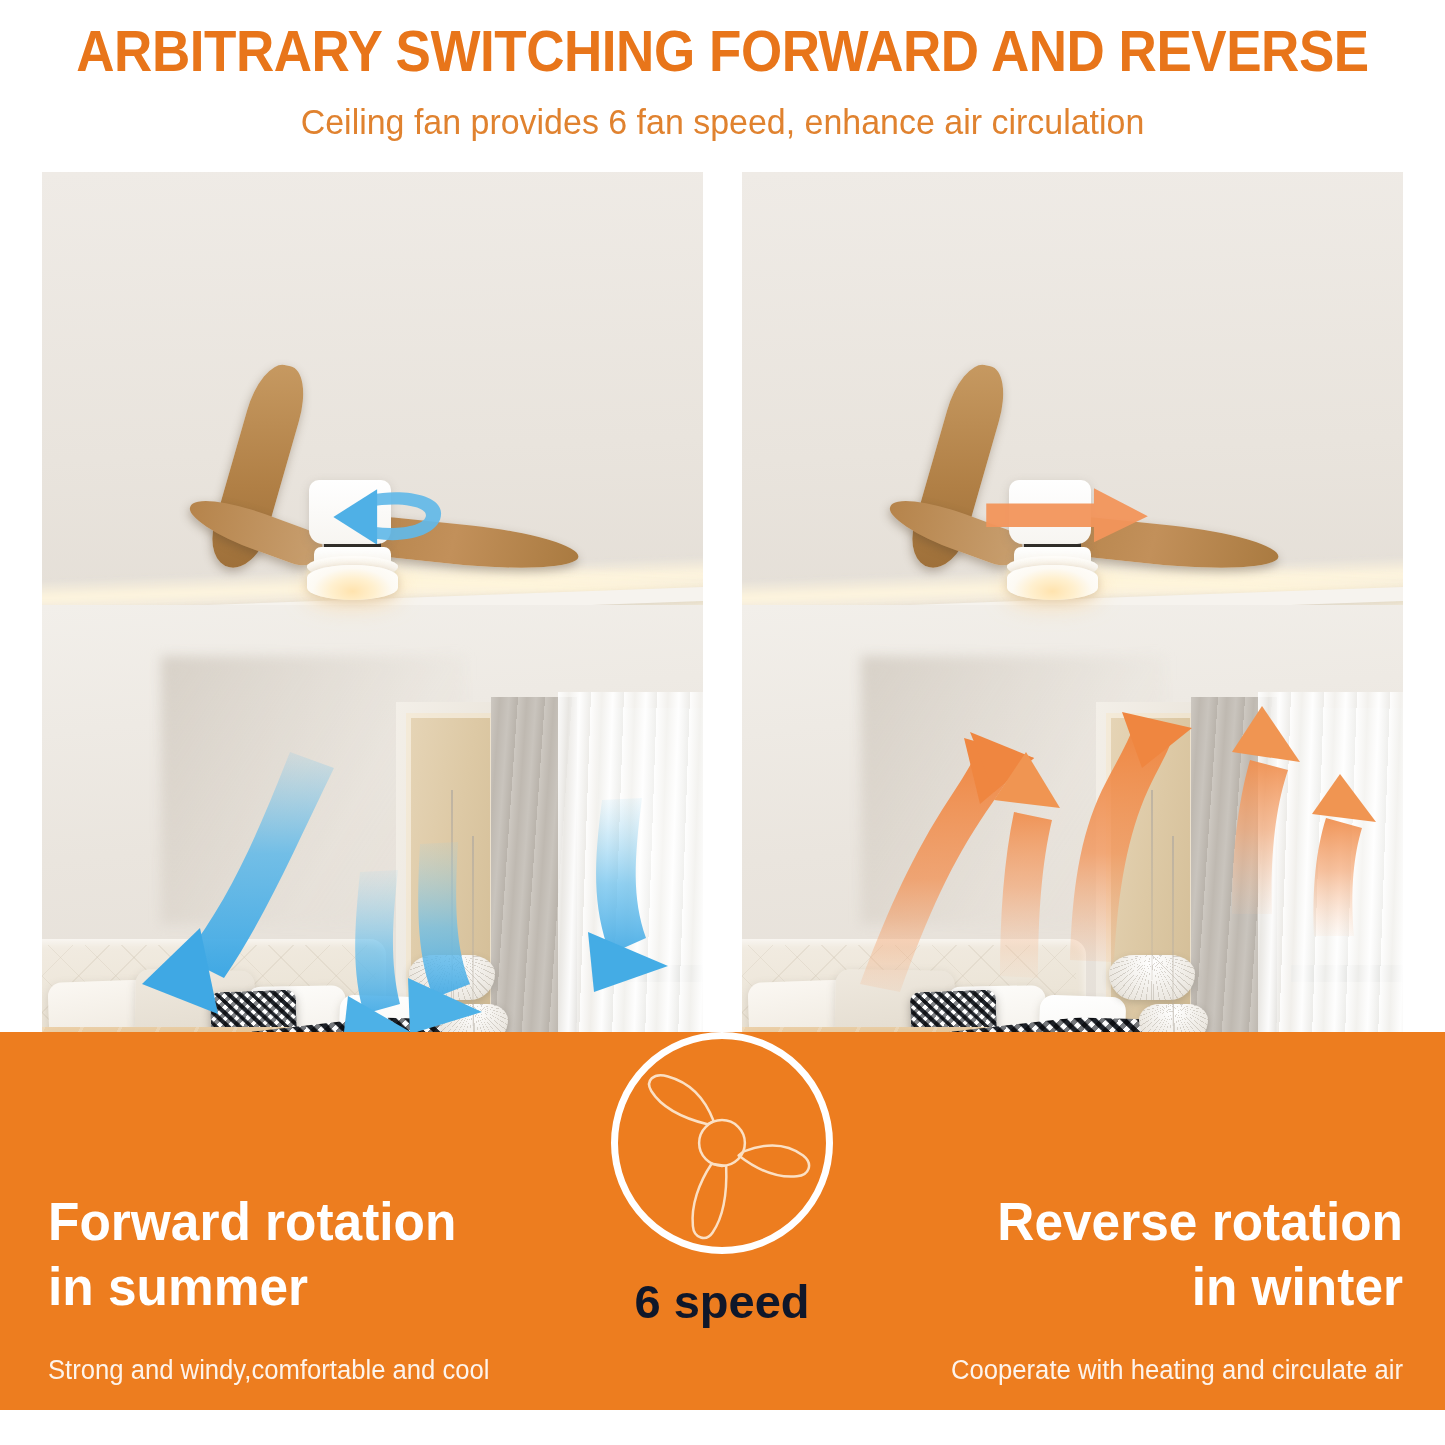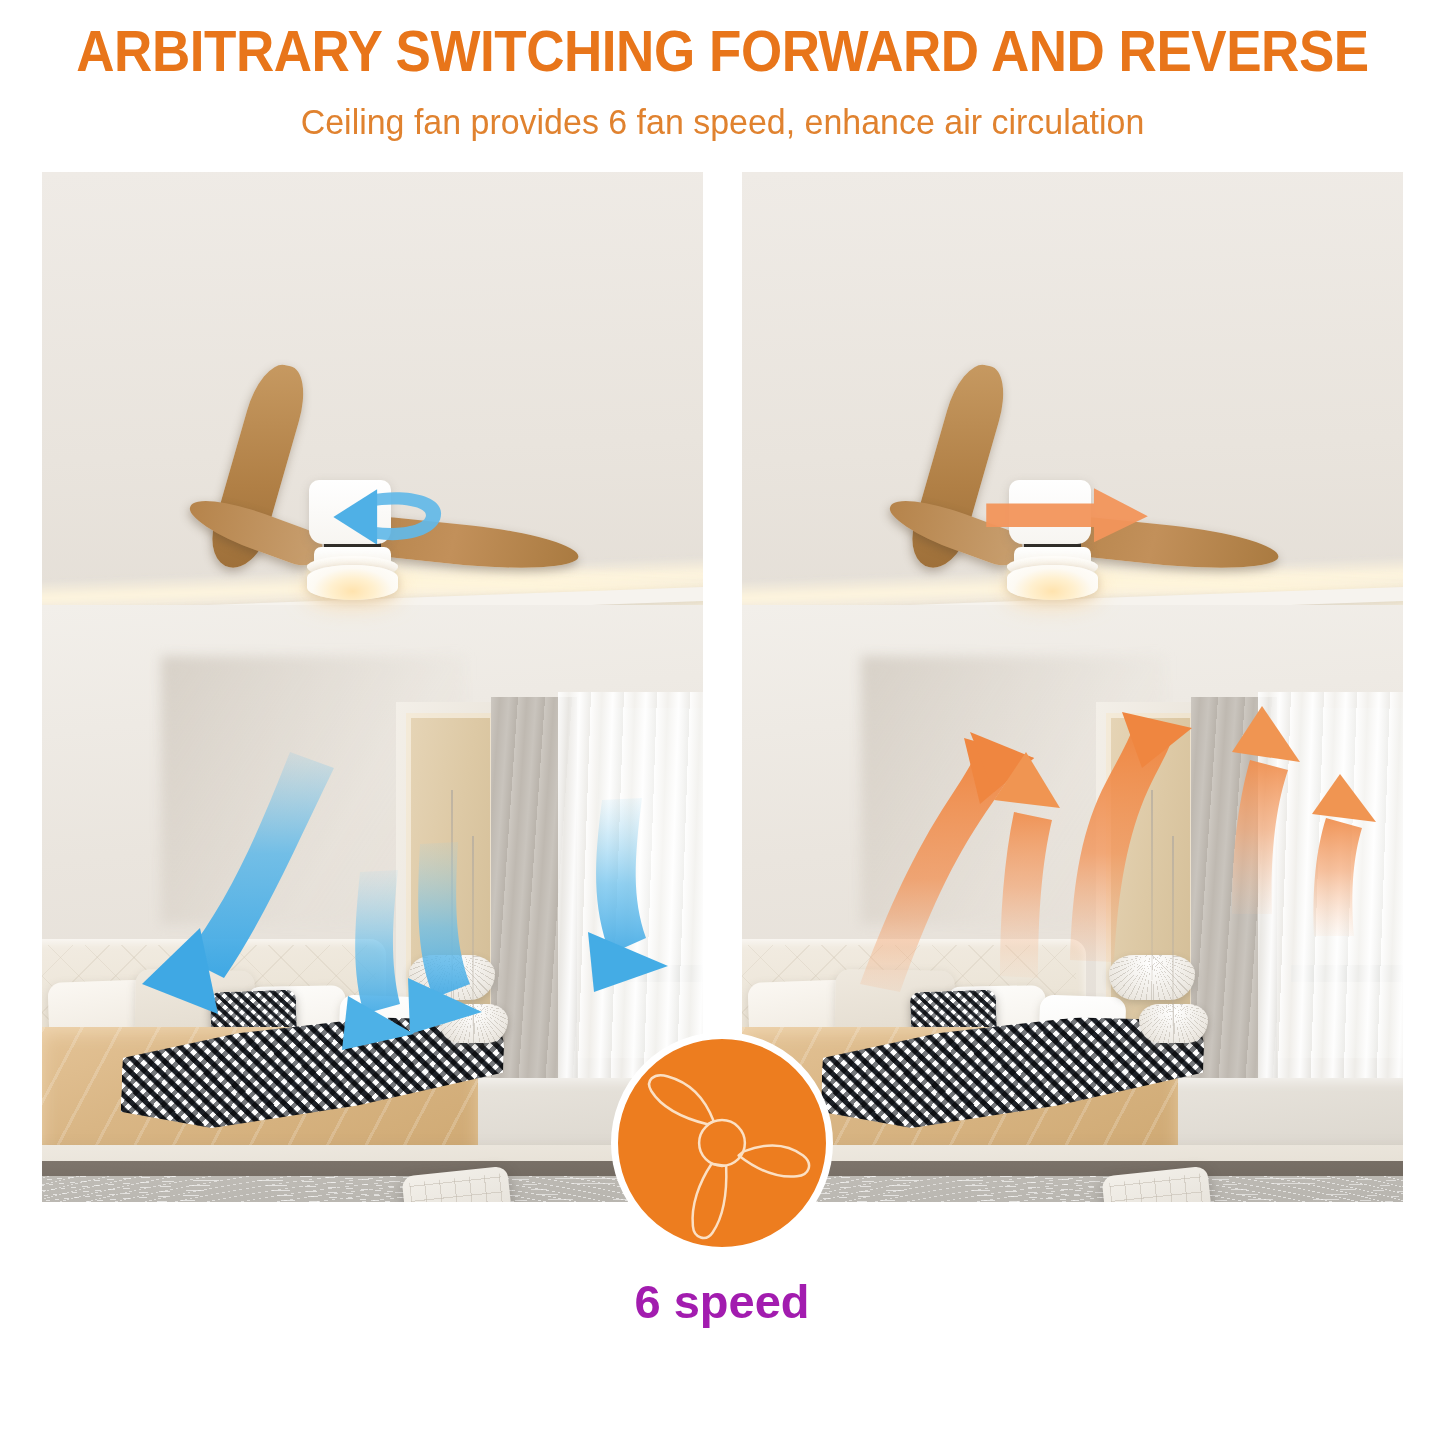--- a/index.html
+++ b/index.html
@@ -376,21 +376,21 @@
     border: 7px solid #ffffff;
     z-index: 6;
   }
   .badge-speed {
     position: absolute;
     left: 611px; top: 1274px;
     width: 222px;
     text-align: center;
     font-size: 47px;
     font-weight: 700;
-    color: #a21caf;
+    color: #0f172a;
     z-index: 7;
   }
 </style>
 </head>
 <body>
 
 <div id="page">
 
   <div class="header">
     <div class="headline">ARBITRARY SWITCHING FORWARD AND REVERSE</div>
@@ -595,20 +595,34 @@
                  L508 588 C496 630 490 680 490 742 Z" fill="url(#og2)"></path>
         <path d="M558 590 L490 580 L520 534 Z" fill="#F09552"></path>
 
         <path d="M612 764 C608 716 612 682 620 656
                  L584 646 C574 678 570 716 572 764 Z" fill="url(#og2)"></path>
         <path d="M634 650 L570 642 L598 602 Z" fill="#F09552"></path>
       </svg>
     </div>
   </div>
 
+  <div class="banner">
+
+    <div class="banner-left">
+      <div class="b-title">Forward rotation</div>
+      <div class="b-title">in summer</div>
+      <div class="b-sub">Strong and windy,comfortable and cool</div>
+    </div>
+
+    <div class="banner-right">
+      <div class="b-title">Reverse rotation</div>
+      <div class="b-title">in winter</div>
+      <div class="b-sub">Cooperate with heating and circulate air</div>
+    </div>
+  </div>
 
   <div class="badge">
     <svg viewBox="0 0 200 200" width="100%" height="100%">
       <g fill="none" stroke="#FBE0C4" stroke-width="2.4" stroke-linecap="round" stroke-linejoin="round">
         <circle cx="100" cy="100" r="22"></circle>
         <path d="M92 79 C84 58 70 42 48 36
                  C34 32 26 40 32 50
                  C42 66 62 76 86 82 Z"></path>
         <path d="M121 108 C142 100 162 100 178 112
                  C188 120 184 131 172 132

